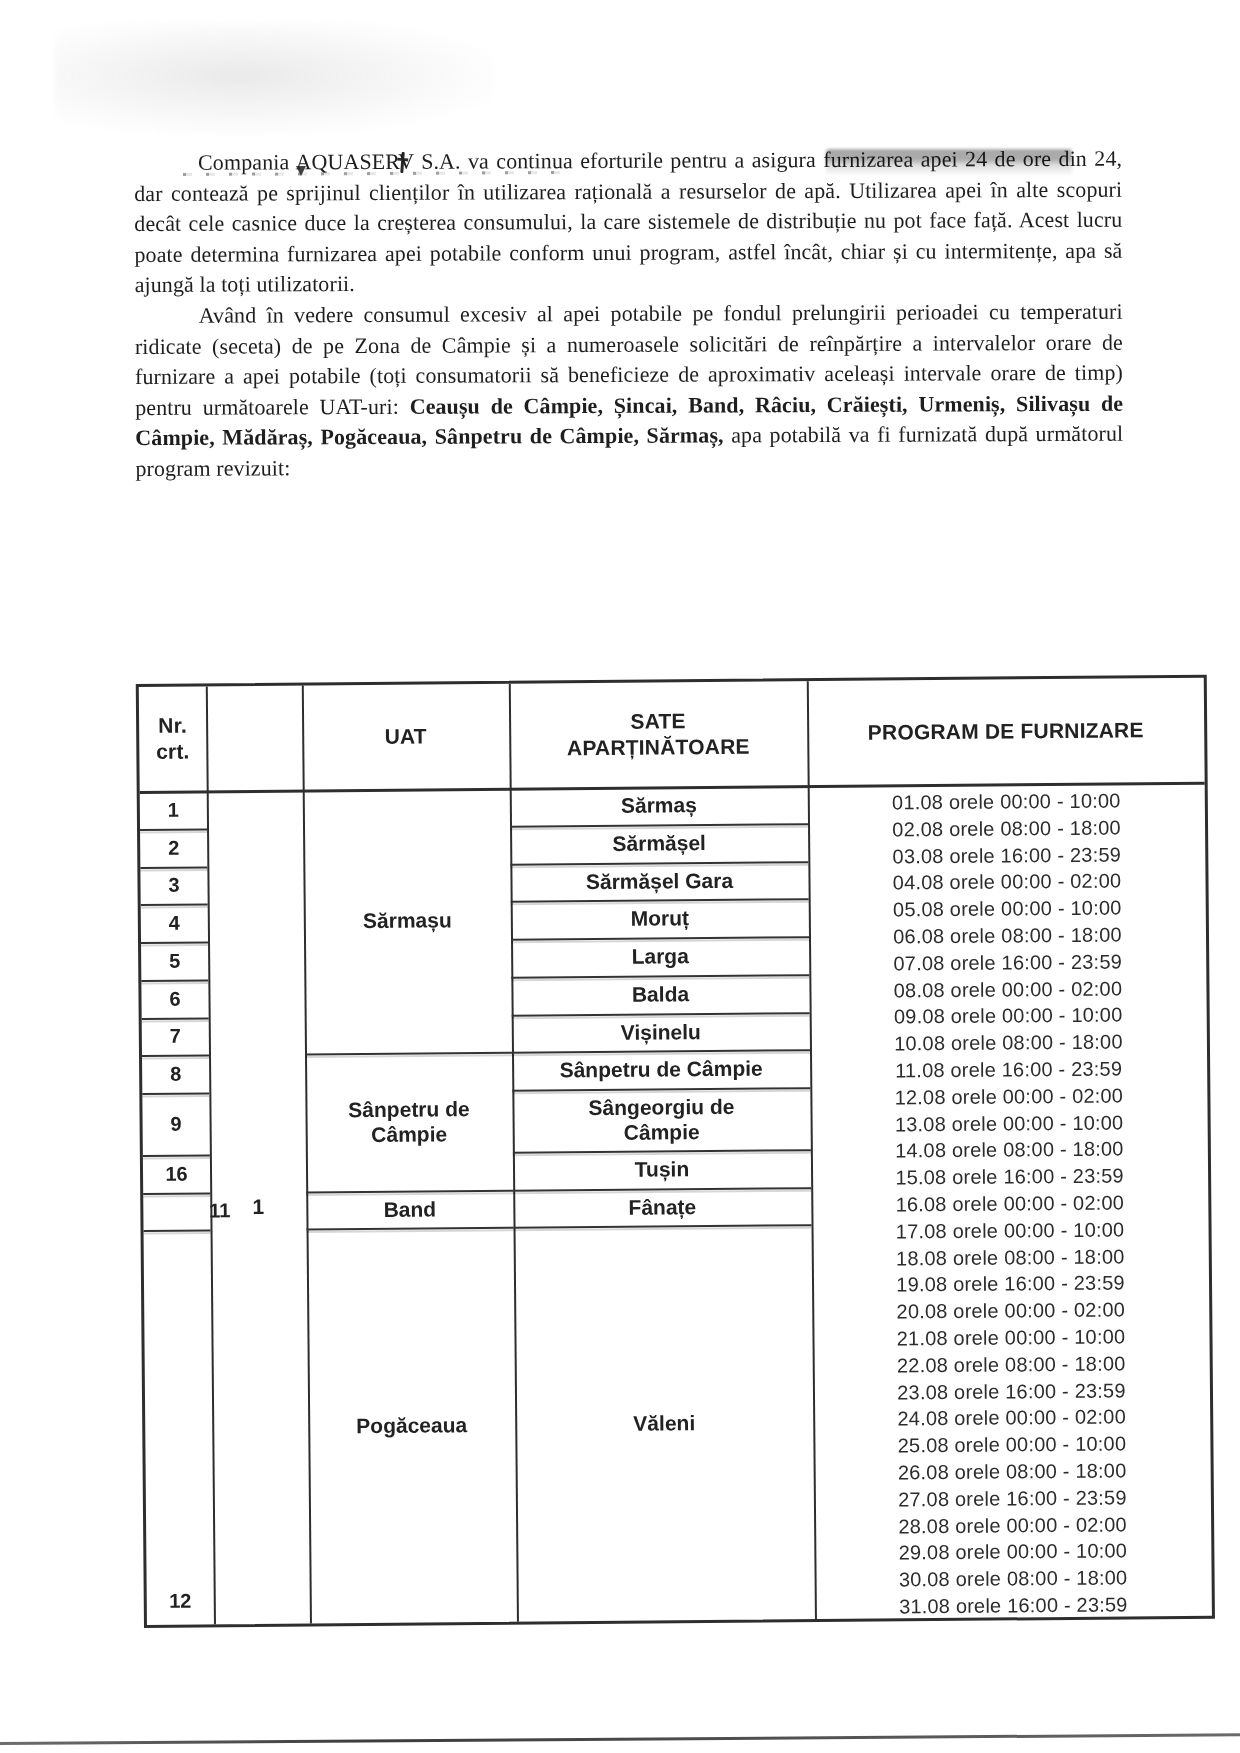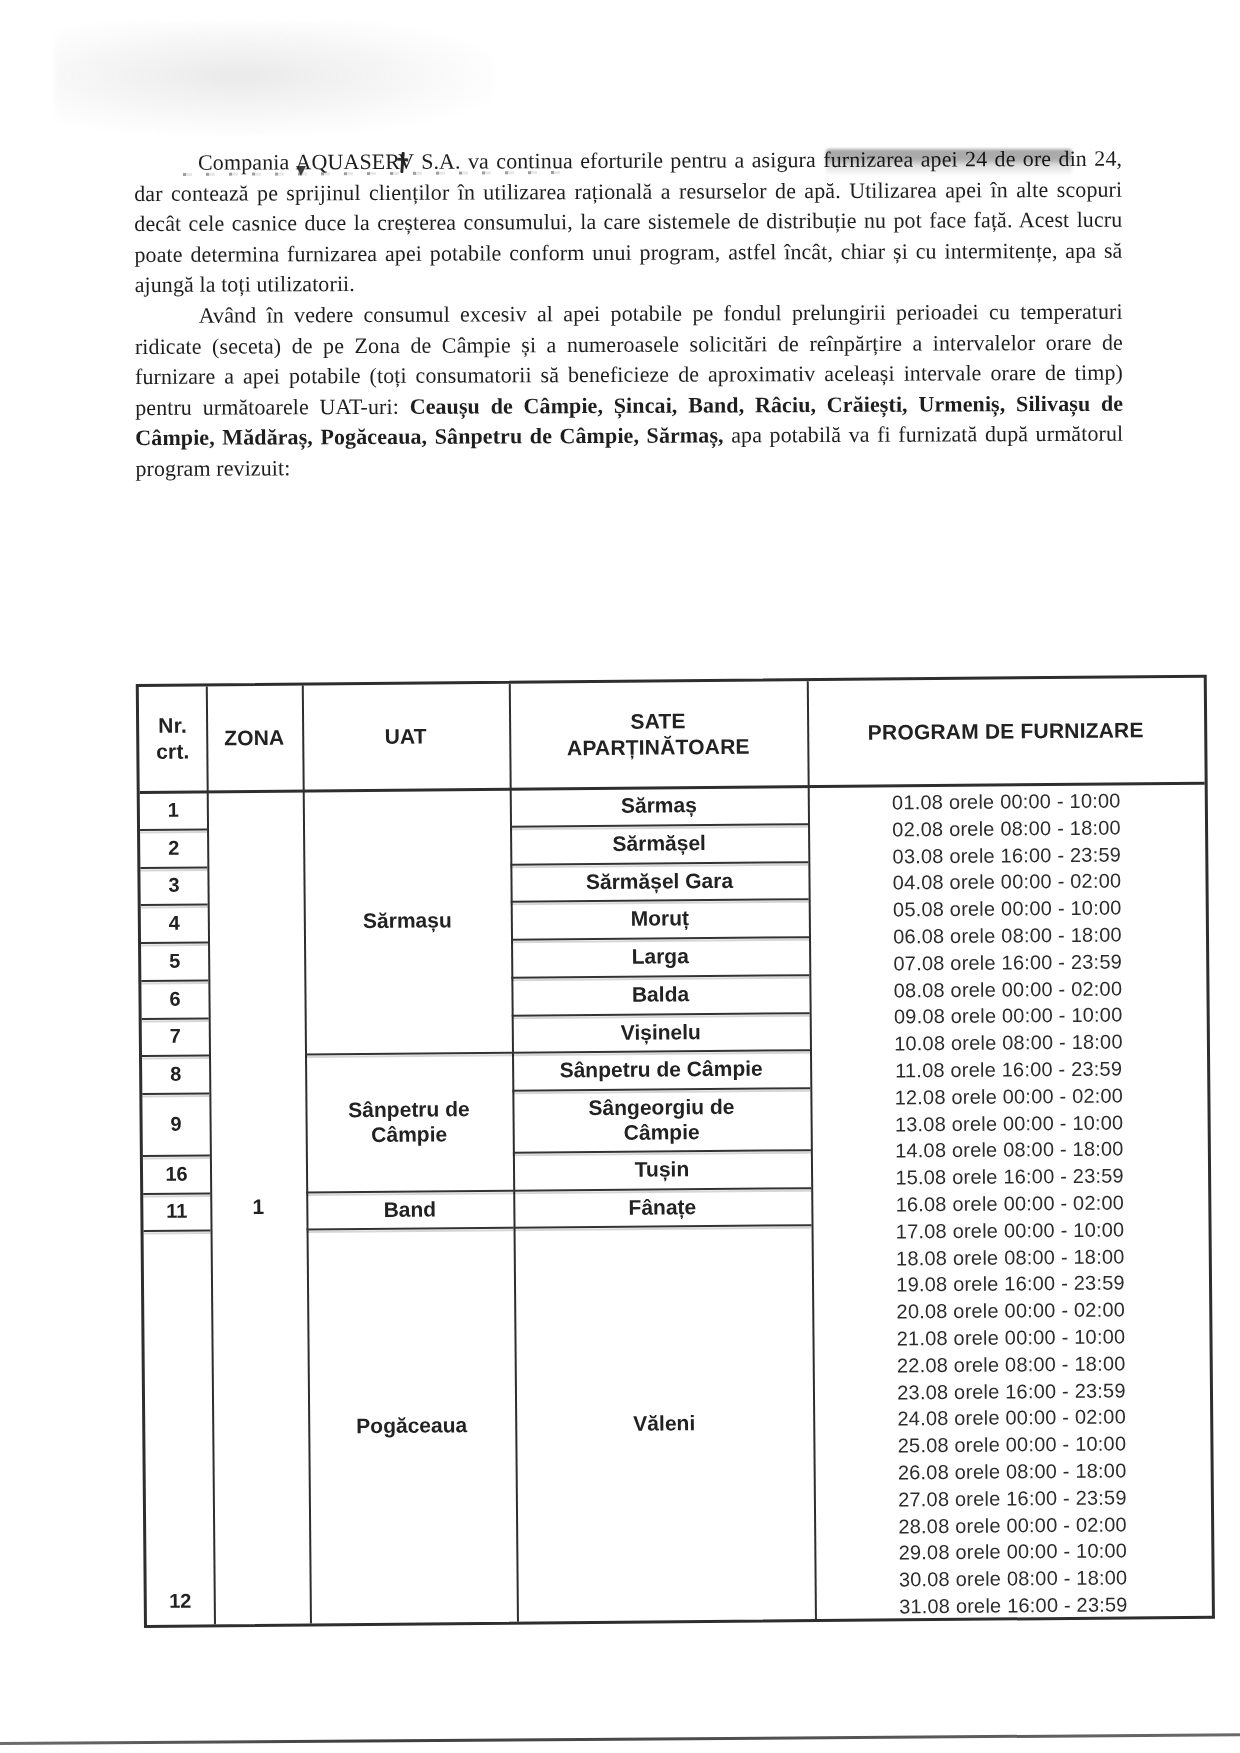--- a/index.html
+++ b/index.html
@@ -121,21 +121,20 @@
   <div class="doc-text">
       <p class="para"><span>Compania AQUASERV S.A. va continua eforturile pentru a asigura furnizarea apei 24 de ore din 24, dar contează pe sprijinul clienților în utilizarea rațională a resurselor de apă. Utilizarea apei în alte scopuri decât cele casnice duce la creșterea consumului, la care sistemele de distribuție nu pot face față. Acest lucru poate determina furnizarea apei potabile conform unui program, astfel încât, chiar și cu intermitențe, apa să ajungă la toți utilizatorii.</span></p>
       <p class="para"><span>Având în vedere consumul excesiv al apei potabile pe fondul prelungirii perioadei cu temperaturi ridicate (seceta) de pe Zona de Câmpie și a numeroasele solicitări de reînpărțire a intervalelor orare de furnizare a apei potabile (toți consumatorii să beneficieze de aproximativ aceleași intervale orare de timp) pentru următoarele UAT-uri: </span><span class="b">Ceaușu de Câmpie, Șincai, Band, Râciu, Crăiești, Urmeniș, Silivașu de Câmpie, Mădăraș, Pogăceaua, Sânpetru de Câmpie, Sărmaș,</span><span> apa potabilă va fi furnizată după următorul program revizuit:</span></p>
     </div>
 
   <div class="smear"></div>
 
   <div class="tbl" id="tbl">
     <div class="h h-nr">Nr.
 crt.</div>
-    <div class="h h-zona">ZONA</div>
     <div class="h h-uat">UAT</div>
     <div class="h h-sate">SATE
 APARȚINĂTOARE</div>
     <div class="h h-prog">PROGRAM DE FURNIZARE</div>
 
     <div class="zcell">1</div>
 
     <div class="prog" id="prog">
         <div class="prog-line">01.08 orele 00:00 - 10:00</div>
         <div class="prog-line">02.08 orele 08:00 - 18:00</div>
@@ -213,21 +212,21 @@
       <div class="scell" style="top: 293px; height: 38px;">Balda</div>
       <div class="ncell" style="top: 331px; height: 37px;">7</div>
       <div class="scell" style="top: 331px; height: 37px;">Vișinelu</div>
       <div class="ncell" style="top: 368px; height: 38px;">8</div>
       <div class="scell" style="top: 368px; height: 38px;">Sânpetru de Câmpie</div>
       <div class="ncell" style="top: 406px; height: 62px;">9</div>
       <div class="scell" style="top: 406px; height: 62px;">Sângeorgiu de
 Câmpie</div>
       <div class="ncell" style="top: 468px; height: 38px;">16</div>
       <div class="scell" style="top: 468px; height: 38px;">Tușin</div>
-      <div class="ncell" style="top: 506px; height: 37px;">11</div>
+      <div class="ncell" style="top: 506px; height: 37px; margin-left: 43px;">11</div>
       <div class="scell" style="top: 506px; height: 37px;">Fânațe</div>
       <div class="ncell bottom" style="top: 543px; height: 395px;">12</div>
       <div class="scell" style="top: 543px; height: 395px;">Văleni</div>
       <div class="ucell" style="top: 104px; height: 264px;">Sărmașu</div>
       <div class="ucell" style="top: 368px; height: 138px;">Sânpetru de
 Câmpie</div>
       <div class="ucell" style="top: 506px; height: 37px;">Band</div>
       <div class="ucell" style="top: 543px; height: 395px;">Pogăceaua</div>
     </div>
 

